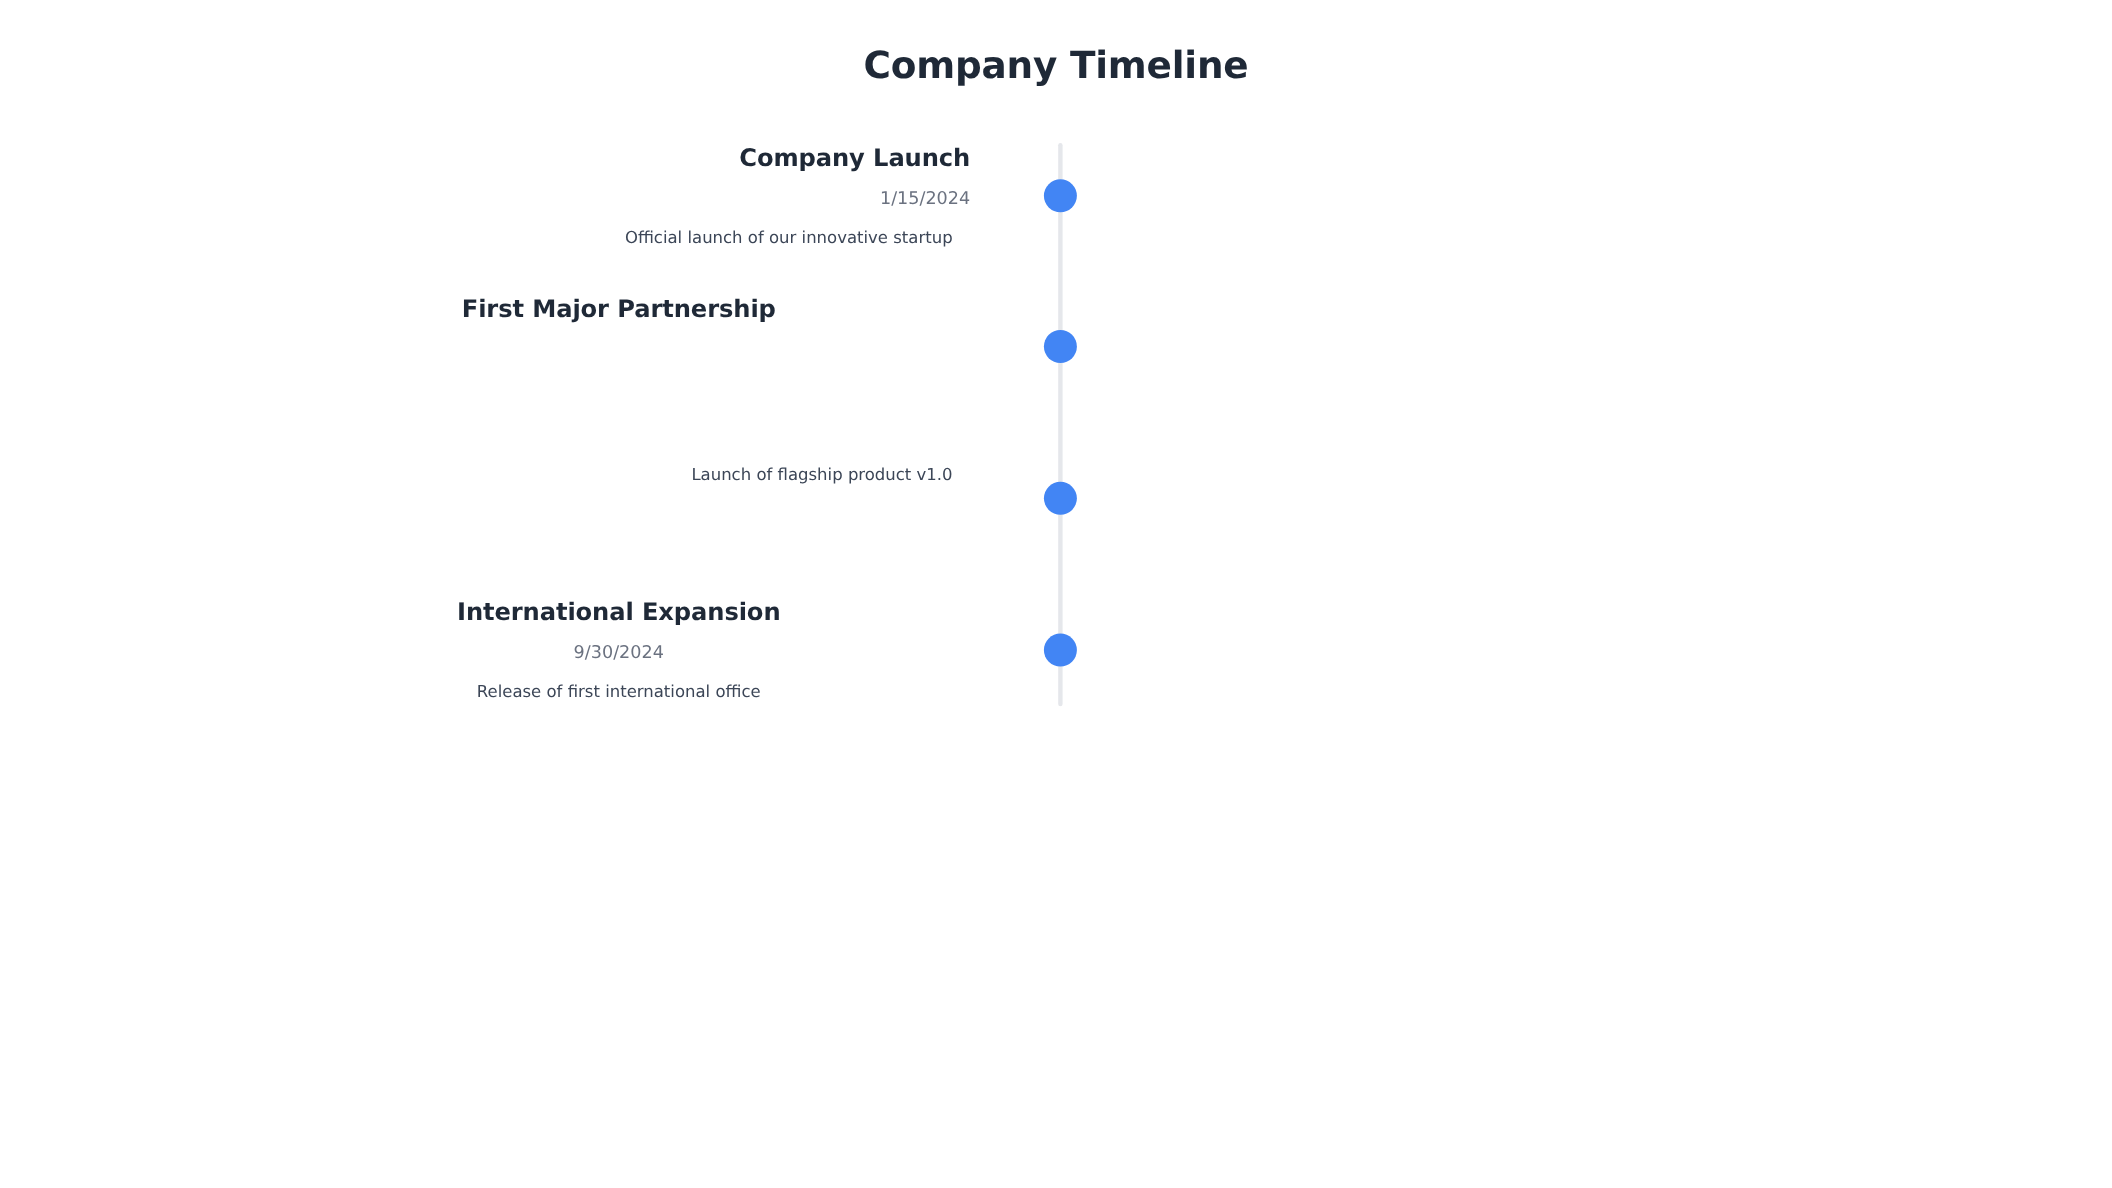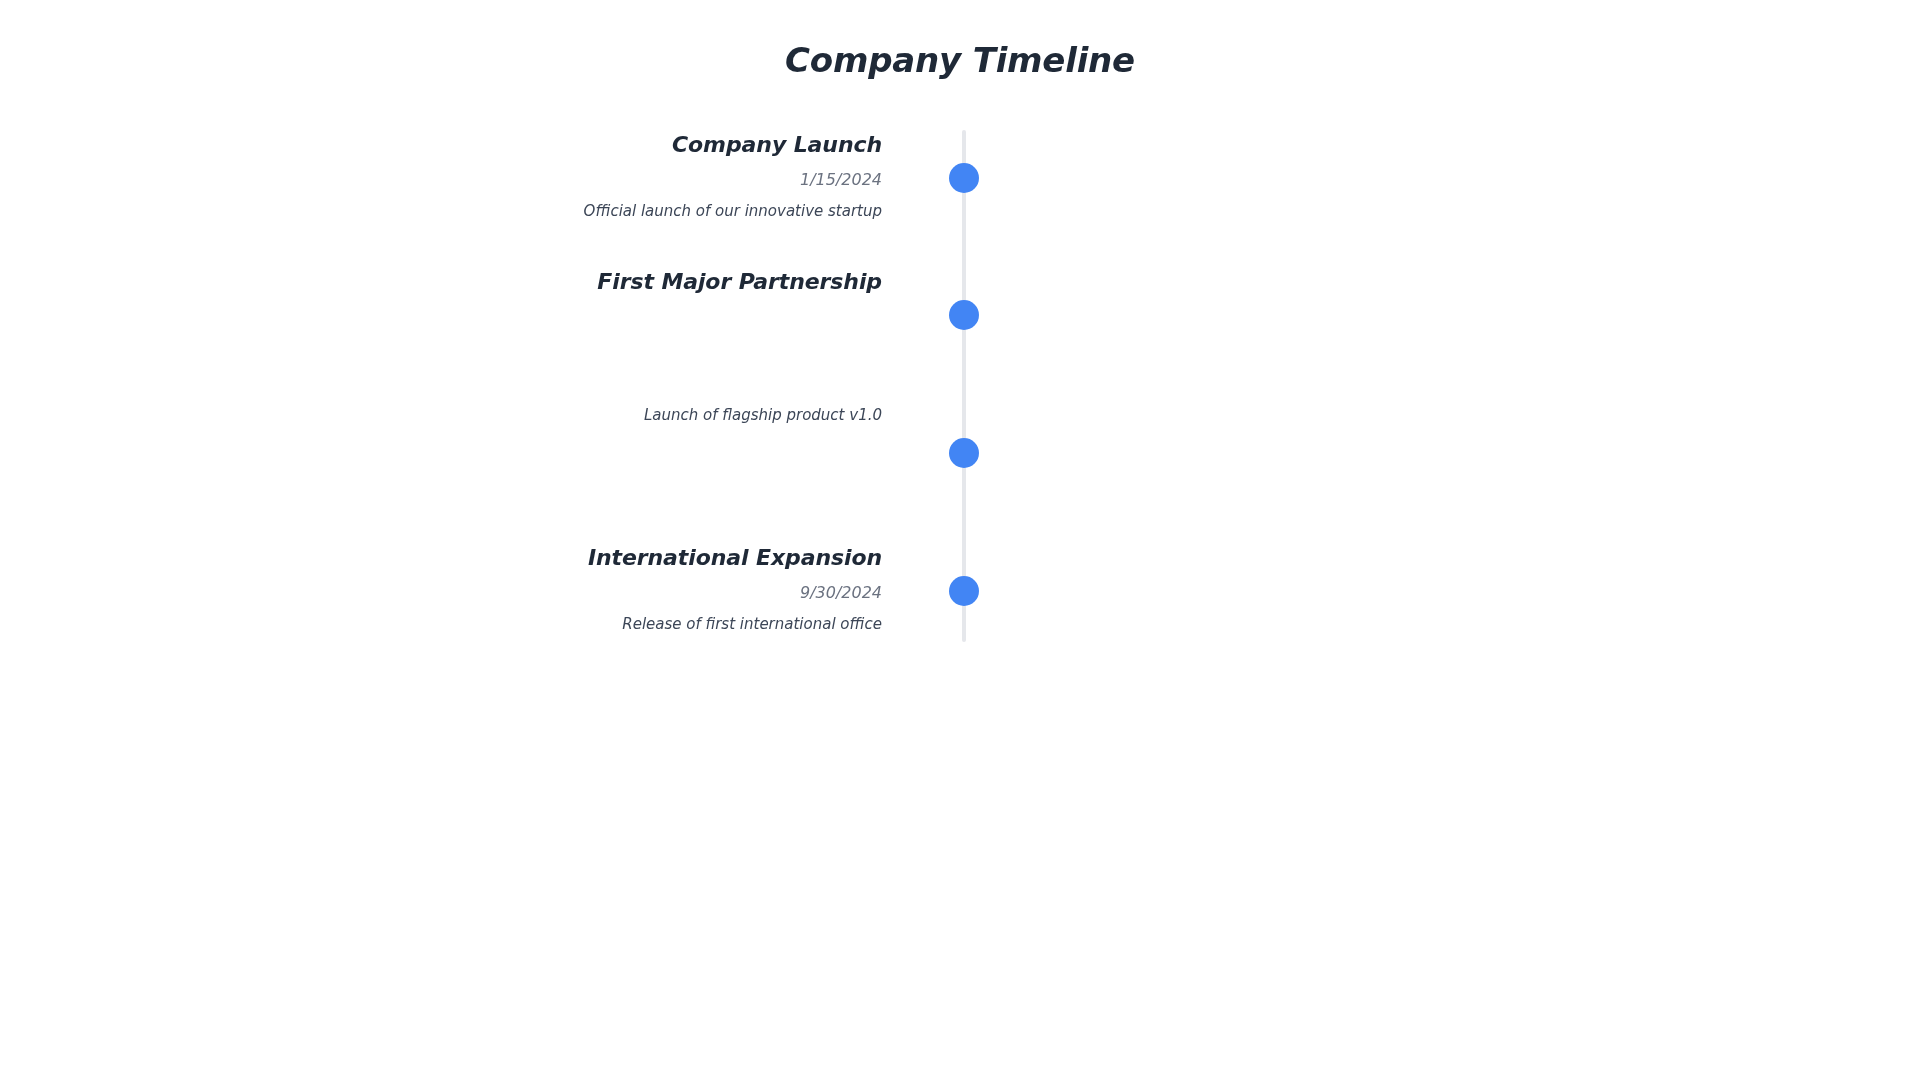--- a/index.html
+++ b/index.html
@@ -13,21 +13,20 @@
     font-family: "DejaVu Sans", "Liberation Sans", sans-serif;
     -webkit-font-smoothing: antialiased;
   }
 
   .page {
     position: relative;
     width: 1920px;
     height: 1080px;
     background: #ffffff;
     overflow: hidden;
-    font-style: italic;
   }
 
   
   .page-title {
     position: absolute;
     top: 40px;
     left: 0;
     width: 1920px;
     text-align: center;
     font-size: 34px;
@@ -76,21 +75,21 @@
     top: 0;
     width: 680px;
   }
   .timeline-item.side-right .item-content {   
     left: 0;
     text-align: right;
     padding-right: 41px;
   }
   .timeline-item.side-left .item-content {    
     left: 0;
-    text-align: right;
+    text-align: center;
     padding-right: 41px;
   }
 
   .item-title {
     font-size: 22px;
     font-weight: bold;
     color: #1f2937;
     line-height: 1.35;
     margin: 0 0 9px 0;
     letter-spacing: -0.1px;
@@ -100,21 +99,21 @@
     font-weight: normal;
     color: #6b7280;
     line-height: 1.35;
     margin: 0 0 11px 0;
   }
   .item-desc {
     font-size: 15px;
     font-weight: normal;
     color: #3c4657;
     line-height: 1.4;
-    margin: 0;
+    margin: 16px;
   }
 
   
   .timeline-dot {
     position: absolute;
     left: 706px;          
     top: 33px;
     width: 30px;
     height: 30px;
     border-radius: 50%;

